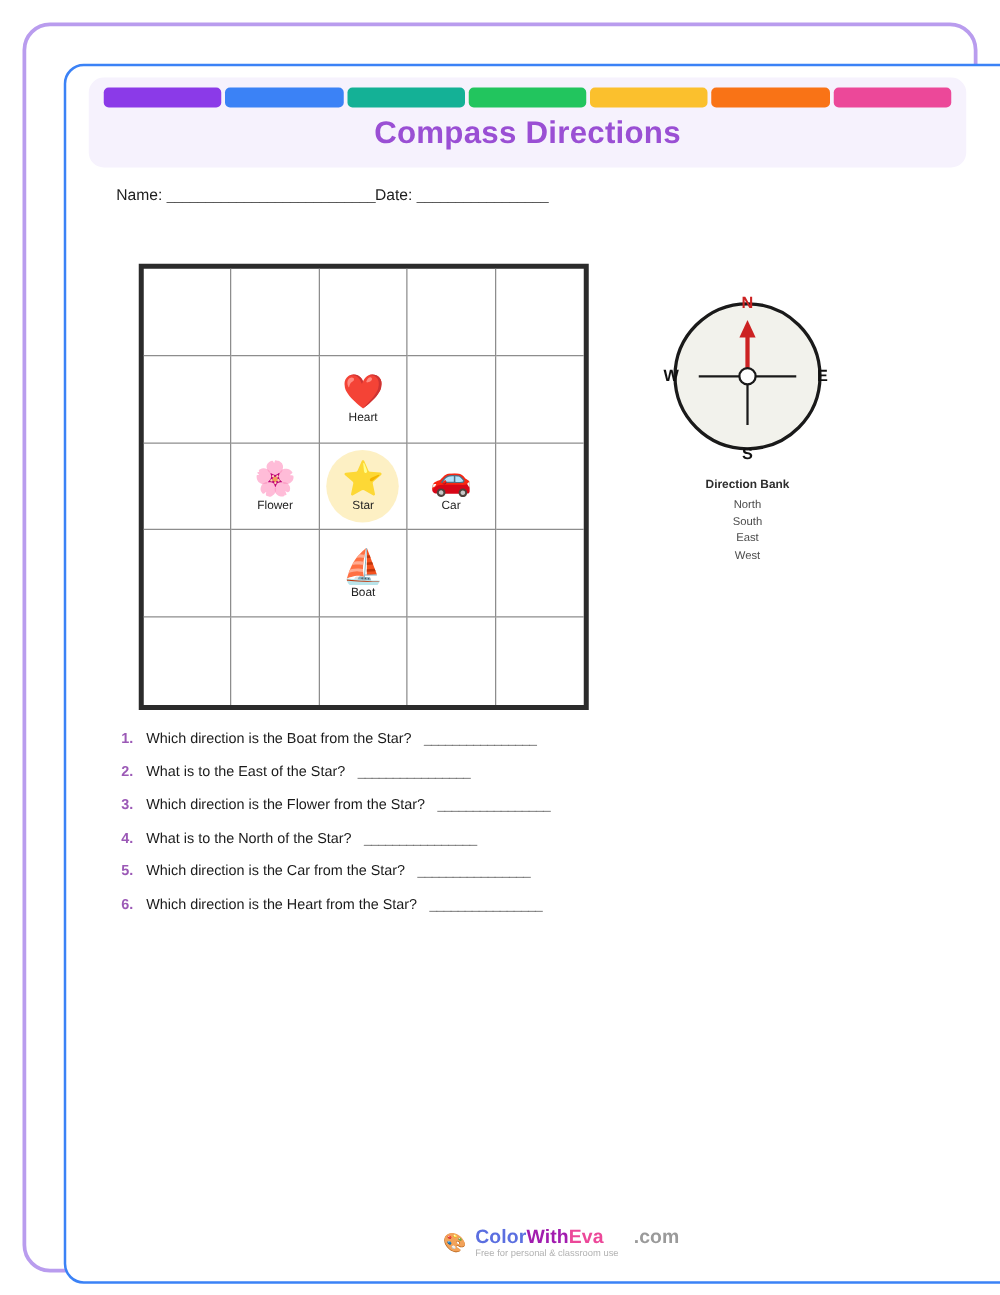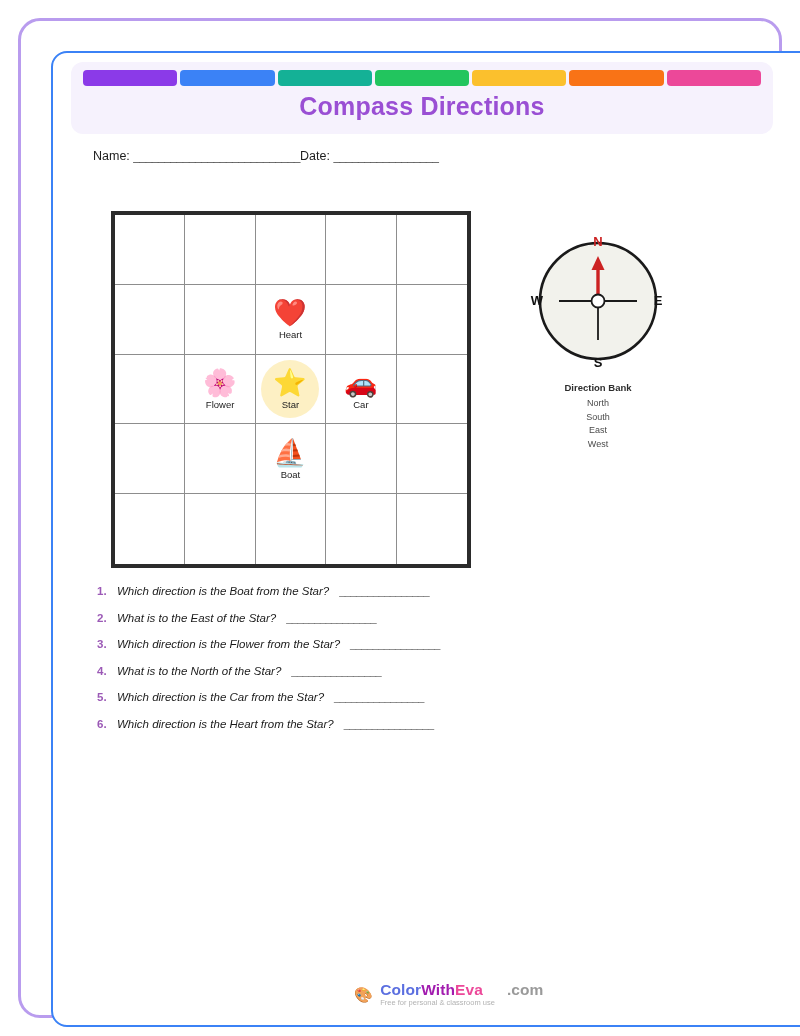--- a/index.html
+++ b/index.html
@@ -172,21 +172,21 @@
     font-size: 11.5px;
     color: #1a1a1a;
   }
   .q .num {
     color: #9b59b6;
     font-weight: bold;
     width: 20px;
     flex: none;
     font-size: 11.5px;
   }
-  .q .txt { margin-right: 10px; font-style: italic; }
+  .q .txt { margin-right: 10px; }
   .q .ans {
     color: #6b6b6b;
     letter-spacing: -0.5px;
     font-size: 11px;
   }
 
   
   .footer {
     position: absolute;
     left: 0; bottom: 18px;

